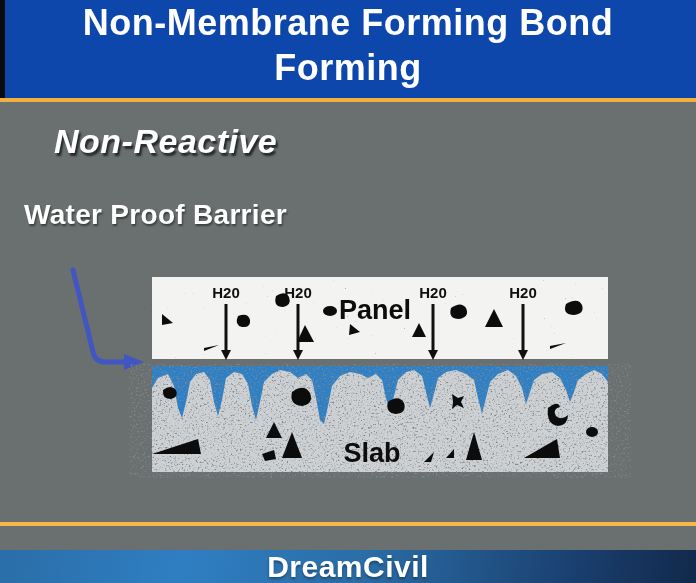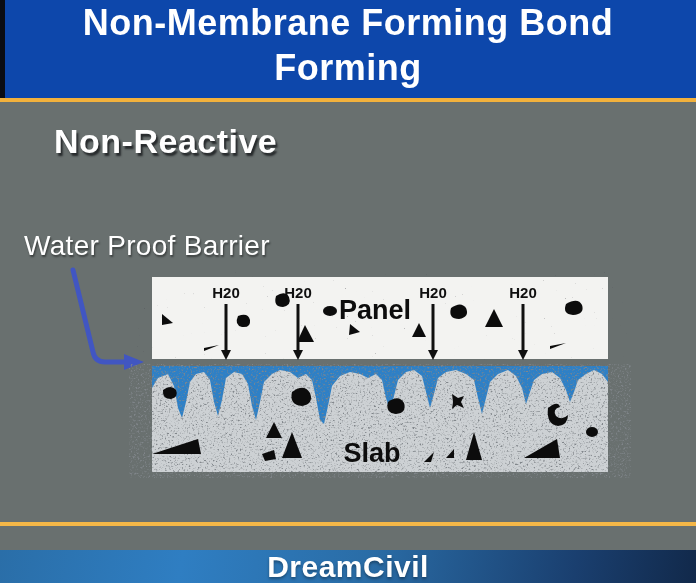--- a/index.html
+++ b/index.html
@@ -25,24 +25,25 @@
   .gold-bar{position:absolute;left:0;width:696px;height:4px;background:var(--gold,#f2b13c);}
   .gold-top{top:98px;}
   .gold-bottom{top:522px;background:#f5b747;}
   
   .body-area{position:absolute;top:102px;left:0;width:696px;height:420px;background:var(--body-gray,#69706f);}
   .non-reactive{
     position:absolute;top:122px;left:54px;
     color:#ffffff;font-weight:bold;font-size:34px;letter-spacing:.5px;
     text-shadow:2px 3px 2px rgba(35,38,40,.95);
     white-space:nowrap;
+    font-style:italic;
   }
   .water-proof{
-    position:absolute;top:230px;left:24px;
-    color:#ffffff;font-weight:normal;font-size:28px;letter-spacing:.3px;
+    position:absolute;top:199px;left:24px;
+    color:#ffffff;font-weight:bold;font-size:28px;letter-spacing:.3px;
     text-shadow:1px 2px 2px rgba(0,0,0,.45);
     white-space:nowrap;
   }
   .diagram-svg{position:absolute;top:102px;left:0;width:696px;height:420px;}
   .h2o{font-family:"Liberation Sans",sans-serif;font-weight:bold;font-size:15px;fill:#101010;}
   .diag-label{font-family:"Liberation Sans",sans-serif;font-weight:bold;font-size:27px;fill:#0d0d0d;}
   
   .footer{
     position:absolute;top:550px;left:0;width:696px;height:57px;
     background:linear-gradient(100deg,#2a6ea8 0%,var(--footer-blue-light,#2f7ec2) 26%,#2a6da7 52%,#1a3f6f 82%,var(--footer-blue-dark,#112849) 100%);

